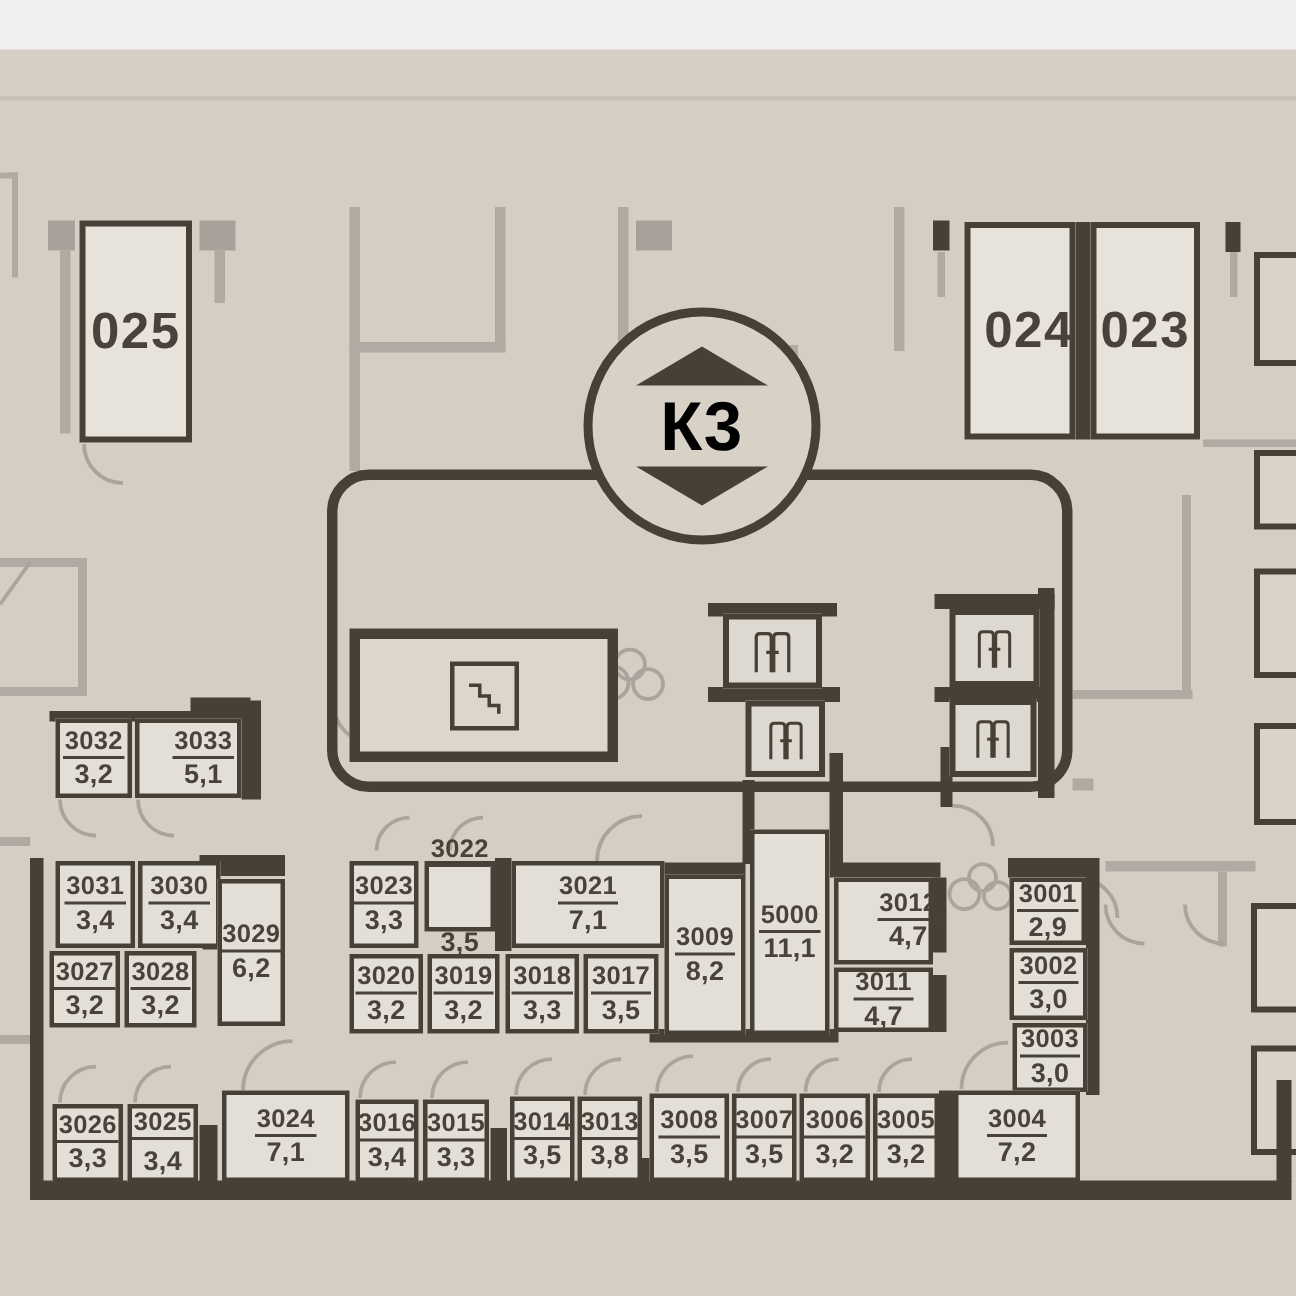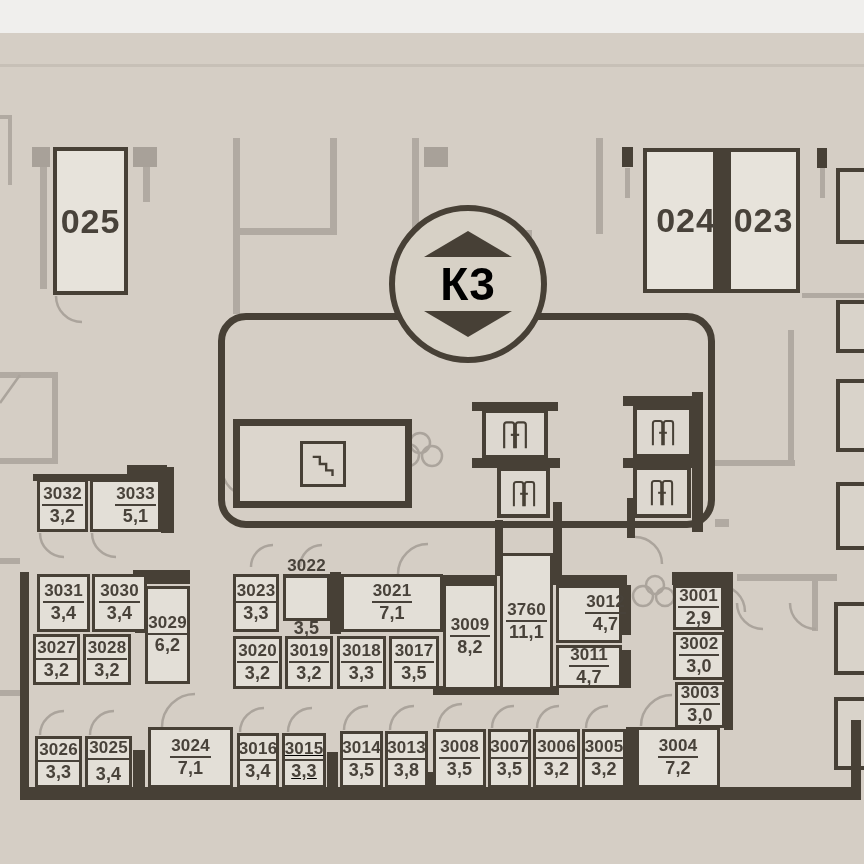--- a/index.html
+++ b/index.html
@@ -260,21 +260,21 @@
       </div>
       <div class="unit" style="left: 389px; top: 636px; width: 50px; height: 53px;">
         <div class="unit-num">3017</div>
         <div class="unit-area">3,5</div>
       </div>
       <div class="unit" style="left: 443px; top: 583px; width: 54px; height: 107px;">
         <div class="unit-num">3009</div>
         <div class="unit-area">8,2</div>
       </div>
       <div class="unit" style="left: 500px; top: 553px; width: 53px; height: 137px;">
-        <div class="unit-num">3760</div>
+        <div class="unit-num">5000</div>
         <div class="unit-area">11,1</div>
       </div>
       <div class="unit" style="left: 556px; top: 585px; width: 66px; height: 58px; padding-left: 33px;">
         <div class="unit-num">3012</div>
         <div class="unit-area">4,7</div>
       </div>
       <div class="unit" style="left: 556px; top: 645px; width: 66px; height: 43px;">
         <div class="unit-num">3011</div>
         <div class="unit-area">4,7</div>
       </div>
@@ -299,21 +299,21 @@
         <div class="unit-area">3,4</div>
       </div>
       <div class="unit" style="left: 148px; top: 727px; width: 85px; height: 61px;">
         <div class="unit-num">3024</div>
         <div class="unit-area">7,1</div>
       </div>
       <div class="unit" style="left: 237px; top: 733px; width: 42px; height: 55px;">
         <div class="unit-num">3016</div>
         <div class="unit-area">3,4</div>
       </div>
-      <div class="unit" style="left: 282px; top: 733px; width: 44px; height: 55px; text-decoration: underline;">
+      <div class="unit" style="left: 282px; top: 733px; width: 44px; height: 55px;">
         <div class="unit-num">3015</div>
         <div class="unit-area">3,3</div>
       </div>
       <div class="unit" style="left: 340px; top: 731px; width: 43px; height: 57px;">
         <div class="unit-num">3014</div>
         <div class="unit-area">3,5</div>
       </div>
       <div class="unit" style="left: 385px; top: 731px; width: 43px; height: 57px;">
         <div class="unit-num">3013</div>
         <div class="unit-area">3,8</div>

